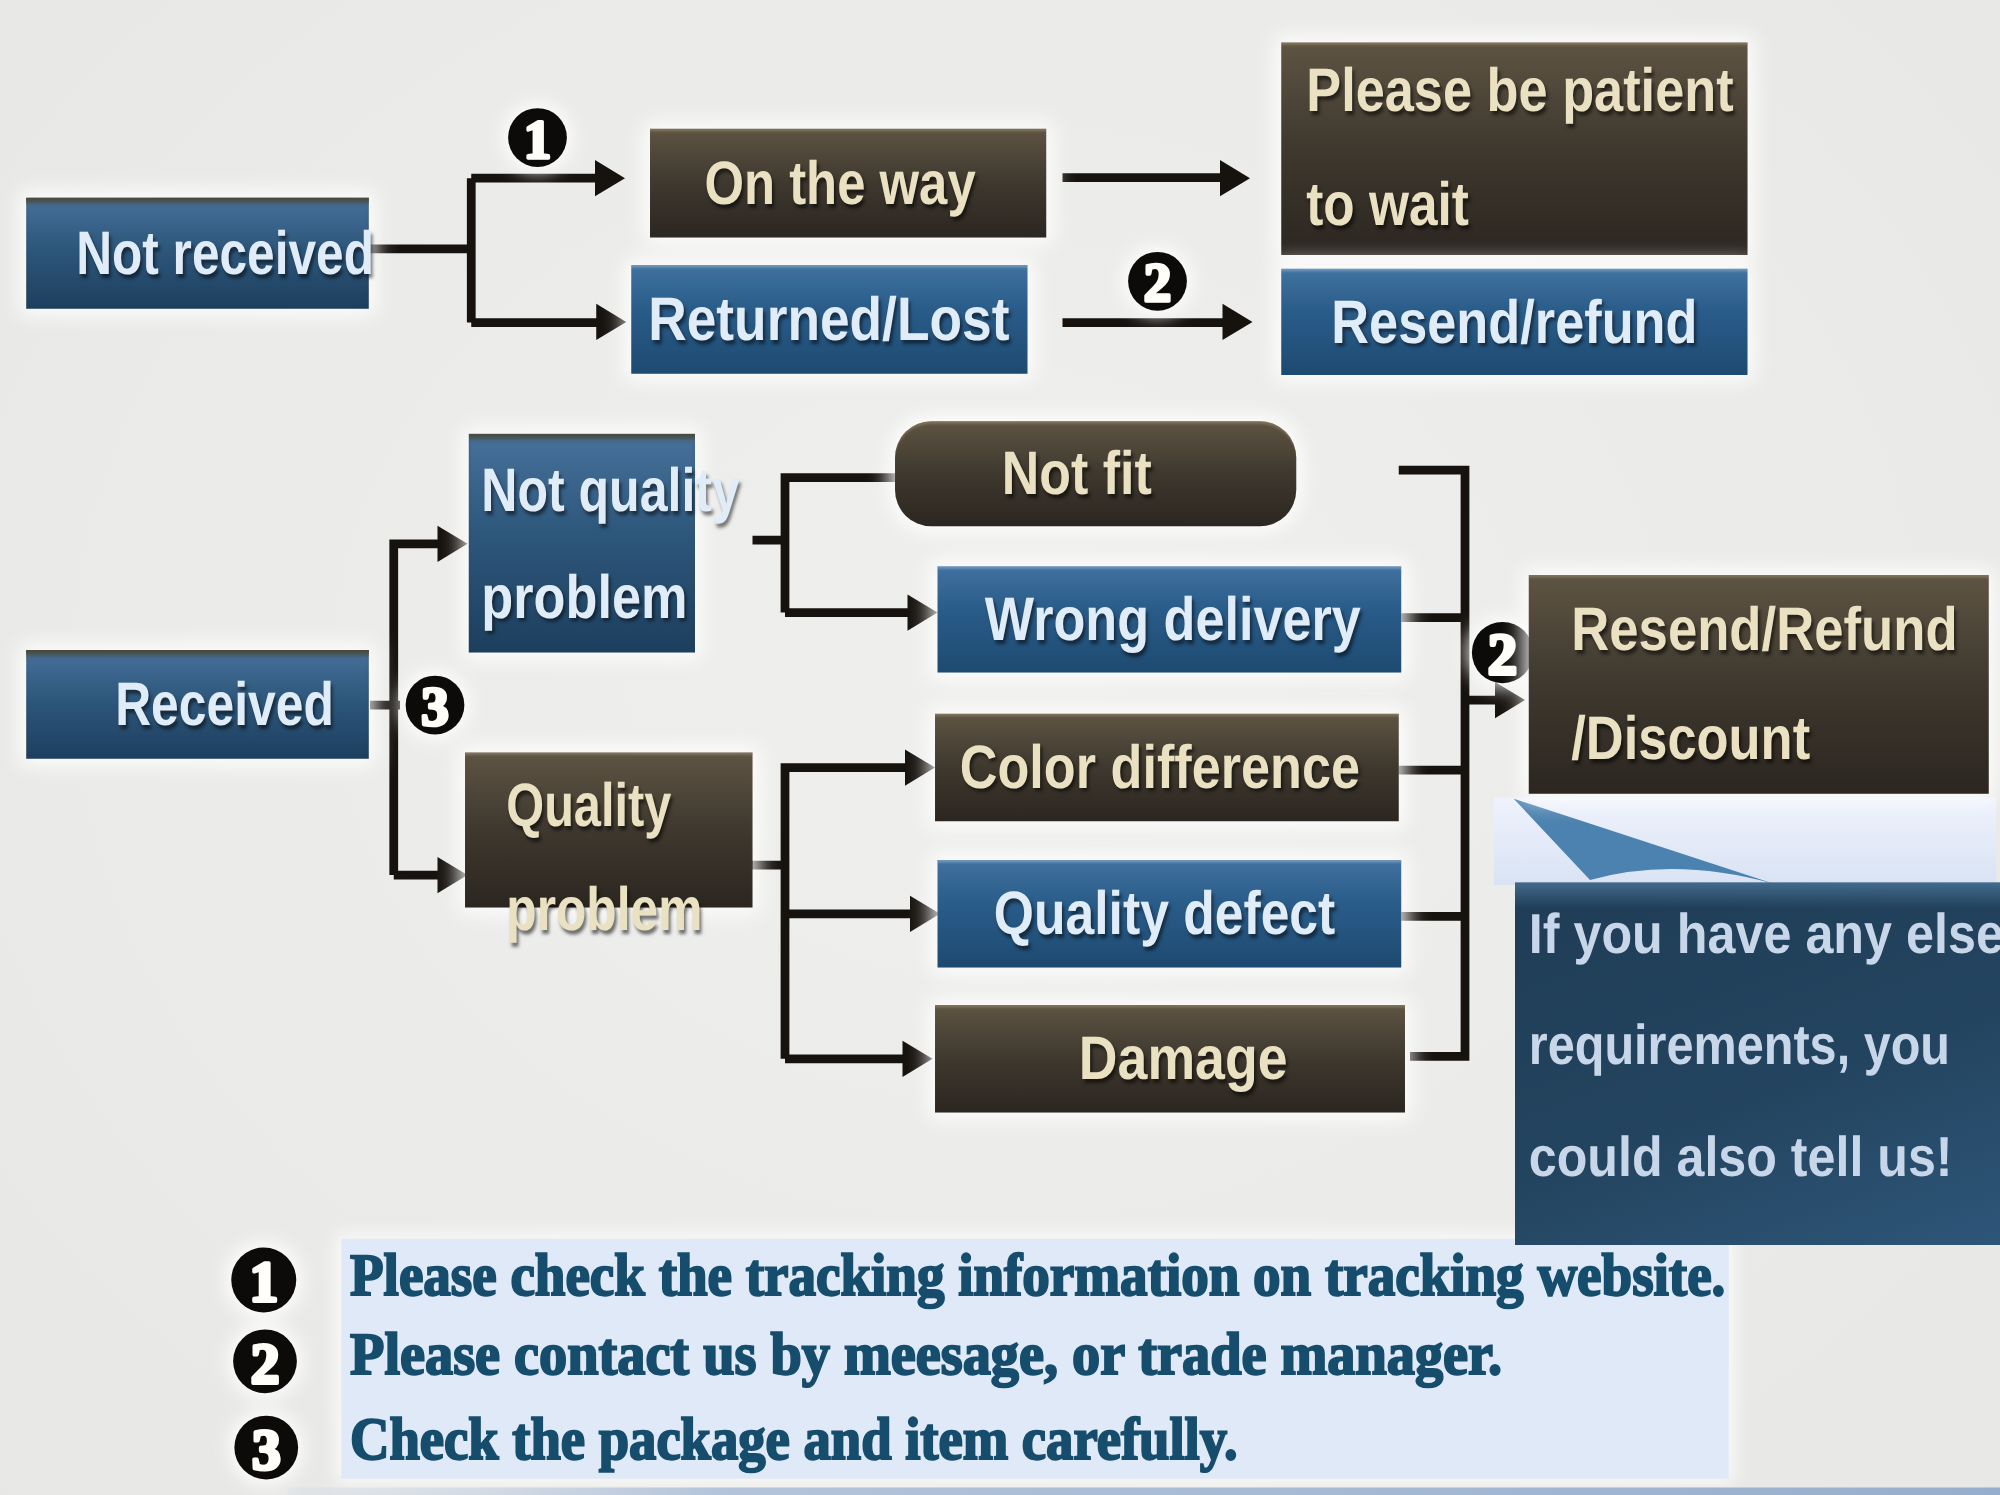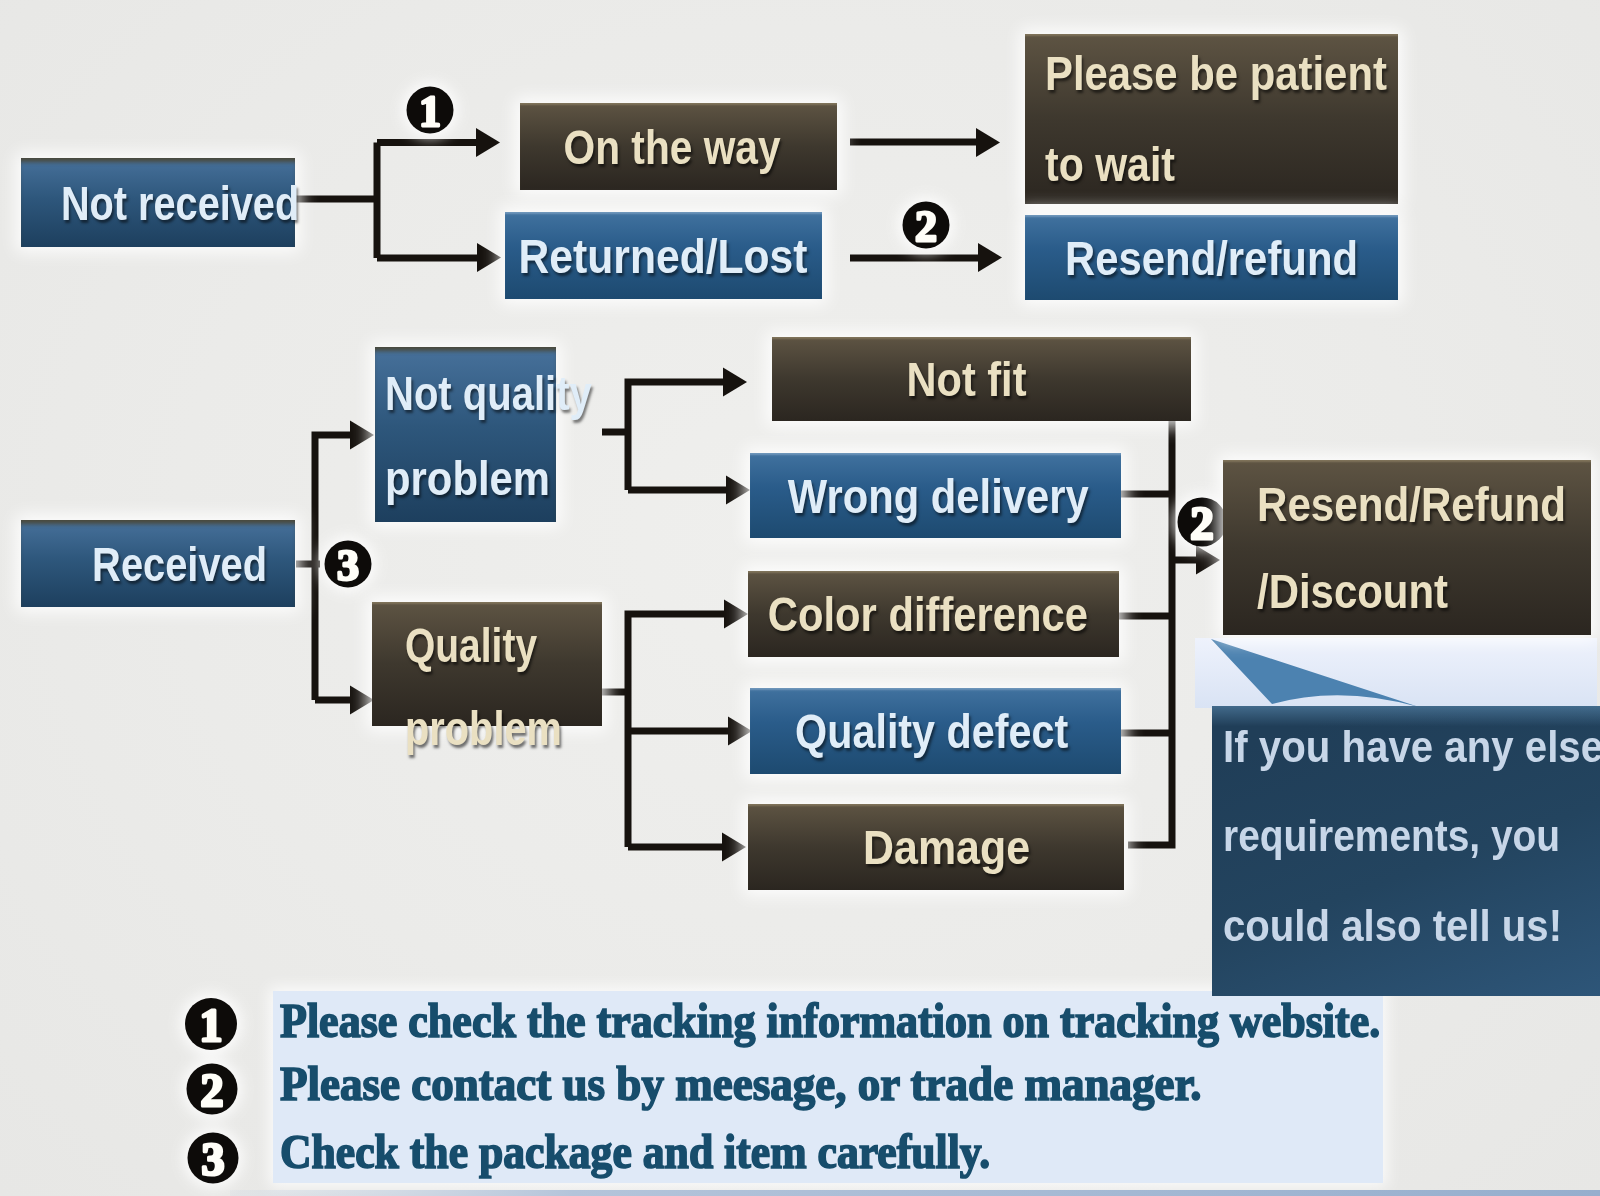--- a/index.html
+++ b/index.html
@@ -123,21 +123,21 @@
     </div>
   <div class="box blue" style="left:375px;top:347px;width:181px;height:175px;">
     <div class="btxt lft" style="position:absolute;left:10px;top:22px;transform:scaleX(0.817);">Not quality</div>
     <div class="btxt lft" style="position:absolute;left:10px;top:107px;transform:scaleX(0.854);">problem</div>
     </div>
   <div class="box brown" style="left:372px;top:602px;width:230px;height:124px;">
     <div class="ctxt lft" style="position:absolute;left:33px;top:19px;transform:scaleX(0.795);">Quality</div>
     <div class="ctxt lft" style="position:absolute;left:33px;top:102px;transform:scaleX(0.812);">problem</div>
     </div>
 
-  <div class="box brown ctr" style="left:772px;top:337px;width:419px;height:84px;">
+  <div class="box brown ctr" style="left:716px;top:337px;width:321px;height:84px;border-radius:29px;">
     <span class="ctxt" style="transform:scaleX(0.848) translateX(-18px);">Not fit</span>
     </div>
   <div class="box blue2 ctr" style="left:750px;top:453px;width:371px;height:85px;padding-left:14px;">
     <span class="btxt" style="transform:scaleX(0.852) translateX(-5px);">Wrong delivery</span>
     </div>
   <div class="box brown ctr" style="left:748px;top:571px;width:371px;height:86px;">
     <span class="ctxt" style="transform:scaleX(0.852) translateX(-7px);">Color difference</span>
     </div>
   <div class="box blue2 ctr" style="left:750px;top:688px;width:371px;height:86px;">
     <span class="btxt" style="transform:scaleX(0.843) translateX(-4px);">Quality defect</span>

